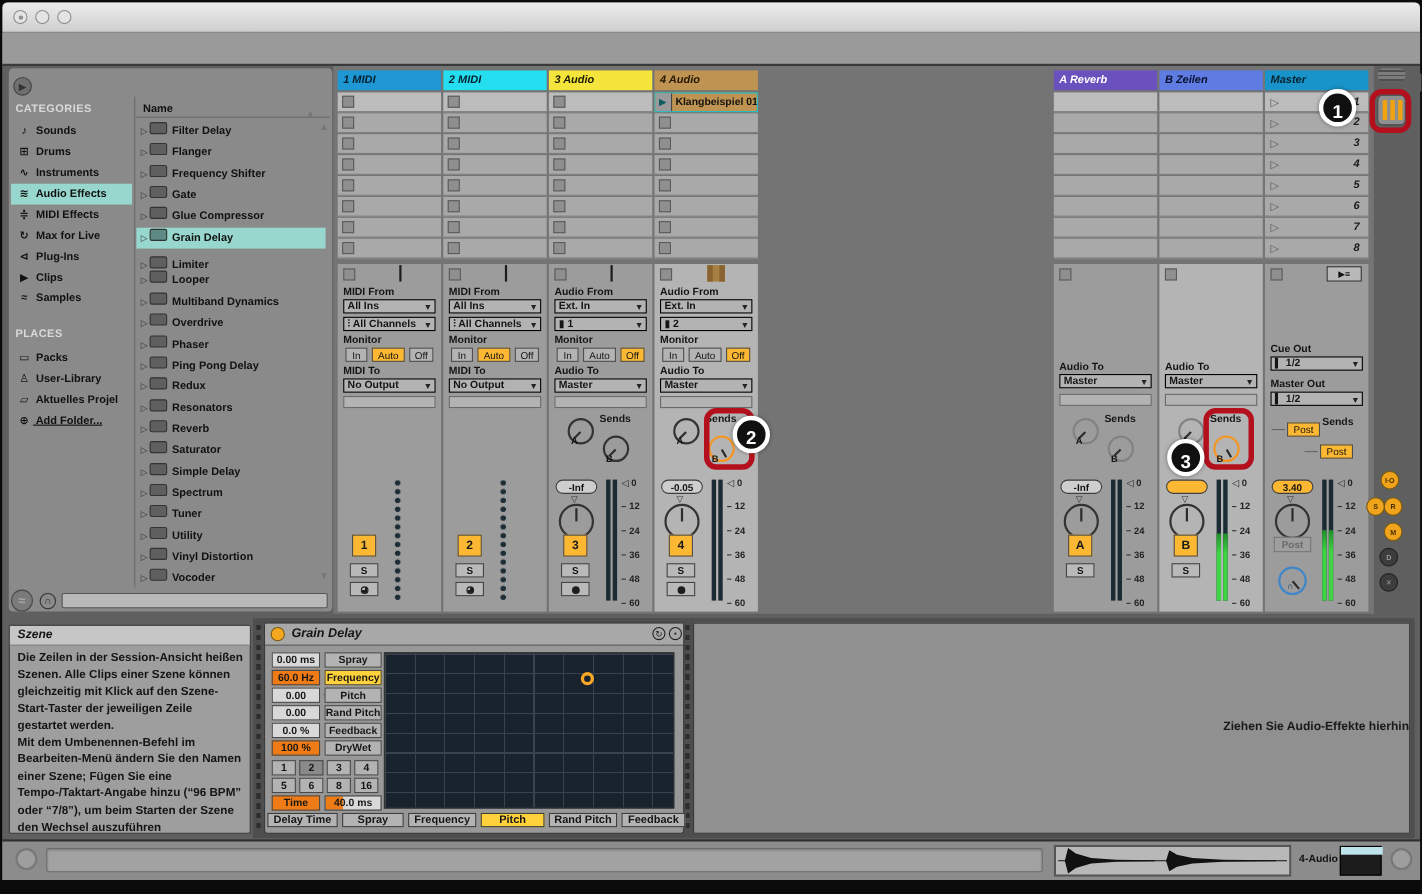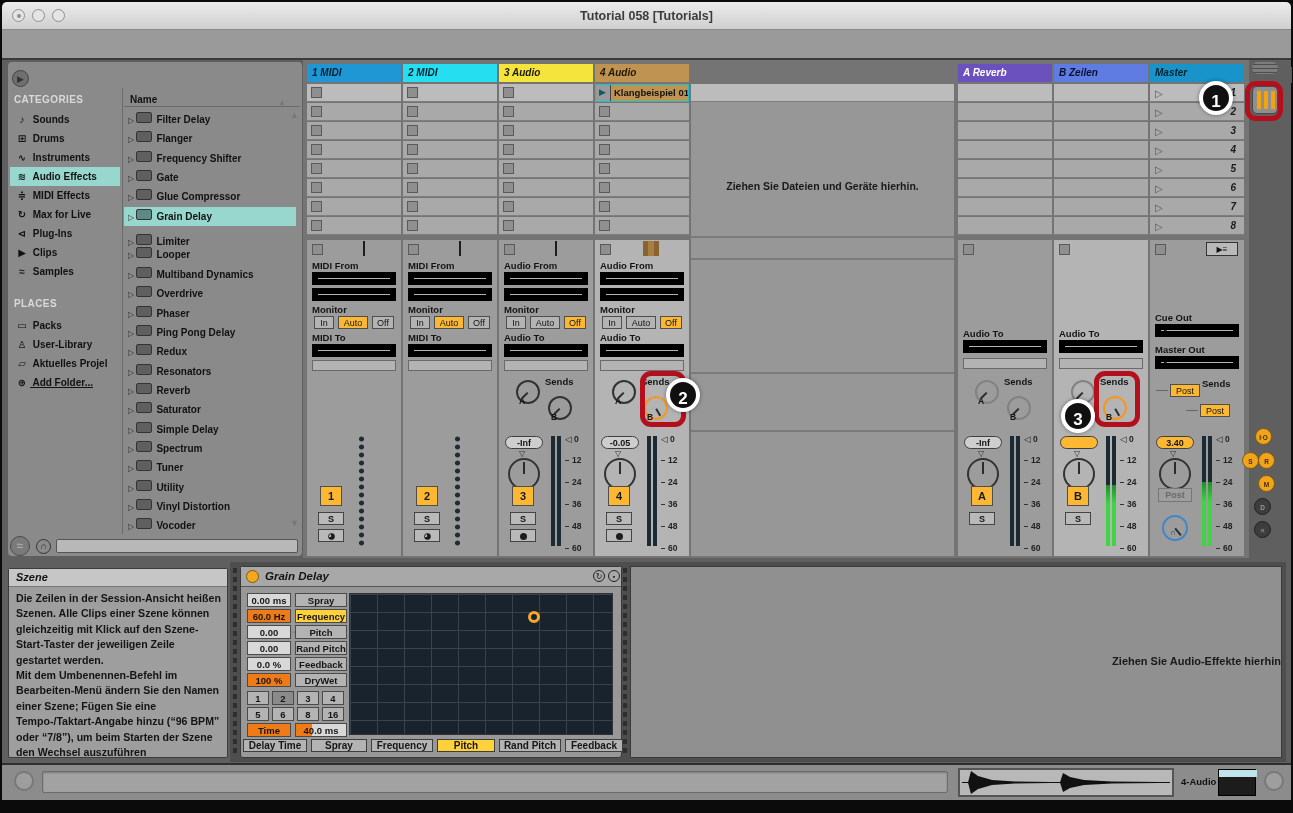--- a/index.html
+++ b/index.html
@@ -16,21 +16,21 @@
         font-size:10px;text-align:center;line-height:16px;height:18px;top:36px;}
   .tdisp{background:#acacac;border:1px solid #6d6d6d;box-shadow:inset 0 1px 1px rgba(0,0,0,.25);
          color:#1d1d1d;font-weight:bold;font-size:11px;text-align:right;line-height:16px;height:18px;top:36px;padding-right:5px;}
   .main{left:2px;top:60px;width:1289px;height:703px;background:#5f5f5f;}
   .panel{background:#8a8a8a;border-radius:4px;}
   .hdrsmall{color:#d9d9d9;font-weight:bold;font-size:10px;letter-spacing:.4px;}
   .bitem{font-size:10px;font-weight:bold;color:#111;line-height:19px;white-space:nowrap;}
   .sel-teal{background:#97d7cd;}
   .gi{display:inline-block;width:16px;text-align:center;font-size:10px;}
   .lbl{font-size:9.5px;font-weight:bold;color:#141414;white-space:nowrap;}
-  .dd{background:#b3b3b3;border:6px solid #000000;font-size:9.5px;font-weight:bold;color:#141414;
+  .dd{background:#b3b3b3;border:1px solid #000000;font-size:9.5px;font-weight:bold;color:#141414;
       height:13px;line-height:12px;padding:0 3px;white-space:nowrap;overflow:hidden;}
   .dd .arr{position:absolute;right:2px;top:1px;font-size:8px;color:#222;}
   .mini{background:#b3b3b3;border:1px solid #4e4e4e;font-size:9px;font-weight:normal;color:#141414;
         text-align:center;height:13px;line-height:12px;}
   .mini.on{background:#fcb832;}
   .pill{border:1px solid #3f3f3f;border-radius:8px;background:#cecece;font-size:9px;font-weight:bold;
         color:#141414;text-align:center;height:13px;line-height:12px;}
   .pill.orange{background:#fcb832;}
   .knob{border-radius:50%;box-sizing:border-box;}
   .needle{position:absolute;left:calc(50% - 1px);bottom:50%;width:2px;height:42%;background:#2c2c2c;transform-origin:50% 100%;}
@@ -58,21 +58,20 @@
 </style>
 </head>
 <body>
 
 <div id="app">
 
   <div class="abs titlebar">
     <div class="abs tl dot" style="left:10px;top:7px"></div>
     <div class="abs tl" style="left:30px;top:7px"></div>
     <div class="abs tl" style="left:50px;top:7px"></div>
-    <div class="abs wintitle">Tutorial 058  [Tutorials]</div>
   </div>
 
   <div class="abs transport">
     <div class="abs tbtn" style="left:14px;width:32px">TAP</div>
     <div class="abs tdisp" style="left:48px;width:46px">93.77</div>
     <div class="abs tbtn" style="left:96px;width:17px;font-size:7px;letter-spacing:1px">||||</div>
     <div class="abs tbtn" style="left:115px;width:17px;font-size:7px;letter-spacing:1px">||||</div>
     <div class="abs tdisp" style="left:134px;width:40px;text-align:center">4 / 4</div>
     <div class="abs tbtn" style="left:176px;width:38px"><span>○●</span> <span style="font-size:7px">▼</span></div>
     <div class="abs tbtn" style="left:216px;width:46px"><span>1 Bar</span> <span style="font-size:7px">▼</span></div>
@@ -319,28 +318,20 @@
         <div class="abs" style="right: 8px; top: 0px; position: absolute; font-size: 10px; font-weight: bold; font-style: italic; color: rgb(26, 26, 26); line-height: 18px;">6</div>
       </div>
       <div class="abs" style="left: 847px; top: 138px; width: 94px; height: 18px; background: rgb(169, 169, 169); border-bottom: 1px solid rgb(126, 126, 126);">
         <div class="scenetri abs" style="left: 5px; top: 0px;">▷</div>
         <div class="abs" style="right: 8px; top: 0px; position: absolute; font-size: 10px; font-weight: bold; font-style: italic; color: rgb(26, 26, 26); line-height: 18px;">7</div>
       </div>
       <div class="abs" style="left: 847px; top: 157px; width: 94px; height: 18px; background: rgb(169, 169, 169); border-bottom: 1px solid rgb(126, 126, 126);">
         <div class="scenetri abs" style="left: 5px; top: 0px;">▷</div>
         <div class="abs" style="right: 8px; top: 0px; position: absolute; font-size: 10px; font-weight: bold; font-style: italic; color: rgb(26, 26, 26); line-height: 18px;">8</div>
       </div>
-      <div class="abs" style="left: 388px; top: 24px; width: 263px; height: 472px; background: rgb(151, 151, 151);">
-        <div class="abs" style="left: 0px; top: 0px; width: 100%; height: 18px; background: rgb(188, 188, 188); border-bottom: 1px solid rgb(126, 126, 126);"></div>
-        <div class="abs" style="left: 0px; top: 96px; width: 100%; text-align: center; font-size: 10.5px; font-weight: bold; color: rgb(26, 26, 26);">Ziehen Sie Dateien und Geräte hierhin.</div>
-        <div class="abs" style="left: 0px; top: 152px; width: 100%; height: 2px; background: rgb(122, 122, 122);"></div>
-        <div class="abs" style="left: 0px; top: 174px; width: 100%; height: 2px; background: rgb(122, 122, 122);"></div>
-        <div class="abs" style="left: 0px; top: 288px; width: 100%; height: 2px; background: rgb(122, 122, 122);"></div>
-        <div class="abs" style="left: 0px; top: 346px; width: 100%; height: 2px; background: rgb(122, 122, 122);"></div>
-      </div>
       <div class="sqstop abs" style="left: 9px; top: 184px;"></div>
       <div class="abs" style="left: 60px; top: 181px; width: 2px; height: 15px; background: rgb(28, 28, 28);"></div>
       <div class="lbl abs" style="left: 9px; top: 200px;">MIDI From</div>
       <div class="dd abs" style="left: 9px; top: 212px; width: 84px;">All Ins<span class="arr abs">▼</span></div>
       <div class="dd abs" style="left: 9px; top: 228px; width: 84px;">⫶ All Channels<span class="arr abs">▼</span></div>
       <div class="lbl abs" style="left: 9px; top: 244px;">Monitor</div>
       <div class="mini abs" style="left: 11px; top: 256px; width: 20px;">In</div>
       <div class="mini on abs" style="left: 35px; top: 256px; width: 30px;">Auto</div>
       <div class="mini abs" style="left: 69px; top: 256px; width: 22px;">Off</div>
       <div class="lbl abs" style="left: 9px; top: 272px;">MIDI To</div>

